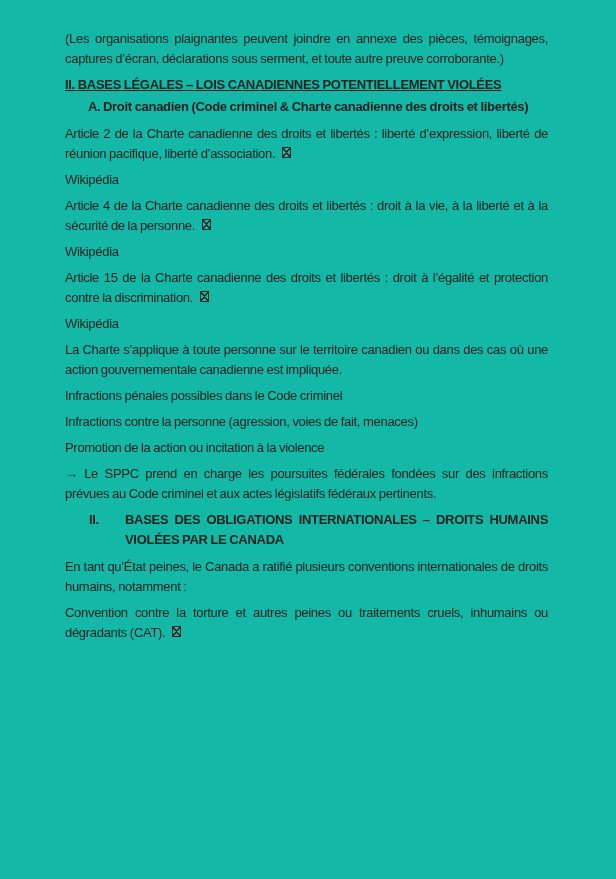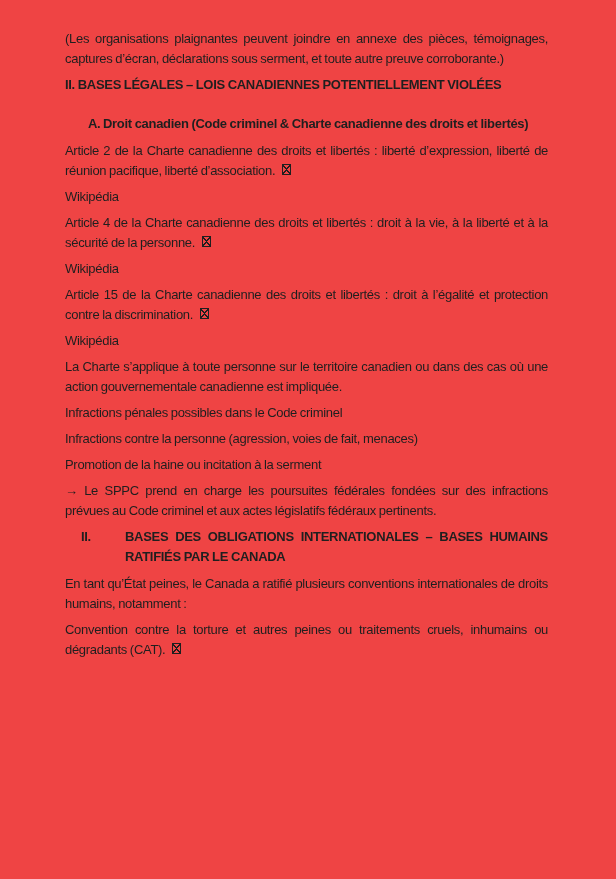--- a/index.html
+++ b/index.html
@@ -1,49 +1,50 @@
 <!DOCTYPE html>
 <html><head>
 <meta charset="utf-8">
 <style>
   html, body { margin: 0; padding: 0; background: #ffffff; }
   .page {
     position: relative;
     width: 616px;
     height: 879px;
     box-sizing: border-box;
-    background: #ef4444;
+    background: #14b8a6;
     padding: 29px 68px 12px 65px;
     font-family: "Liberation Sans", sans-serif;
     font-size: 13px;
     line-height: 20px;
     letter-spacing: -0.3px;
     word-spacing: -0.5px;
     color: #1f1f1f;
     overflow: hidden;
   }
   .block {
     margin: 0 0 6px 0;
     text-align: justify;
   }
   .h-main {
     font-weight: bold;
-    margin: 0 0 19px 0;
+    margin: 0 0 2px 0;
     text-align: justify;
+    text-decoration: underline;
   }
   .li {
     position: relative;
     margin: 0 0 7px 0;
     text-align: justify;
     font-weight: bold;
   }
   .li-a { padding-left: 38px; }
   .li-a .marker { position: absolute; left: 23px; top: 0; }
   .li-ii { padding-left: 60px; }
-  .li-ii .marker { position: absolute; left: 16px; top: 0; }
+  .li-ii .marker { position: absolute; left: 24px; top: 0; }
   .tofu {
     display: inline-block;
     width: 7px;
     height: 9px;
     margin-left: 4px;
     border: 1px solid #1f1f1f;
     vertical-align: baseline;
     background:
       linear-gradient(to top right, transparent 44%, #1f1f1f 44%, #1f1f1f 56%, transparent 56%),
       linear-gradient(to bottom right, transparent 44%, #1f1f1f 44%, #1f1f1f 56%, transparent 56%);
@@ -76,26 +77,26 @@
 
   <p class="block"><span>Wikipédia</span></p>
 
   <p class="block"><span>La Charte s’applique à toute personne sur le territoire canadien ou dans des cas où une action gouvernementale canadienne est impliquée.</span></p>
 
   <p class="block"><span>Infractions pénales possibles dans le Code criminel</span></p>
 
   <p class="block"><span>Infractions contre la personne (agression, voies de fait, menaces)</span></p>
 
 
-  <p class="block"><span>Promotion de la haine ou incitation à la serment</span></p>
+  <p class="block"><span>Promotion de la action ou incitation à la violence</span></p>
 
   <p class="block"><span>→ Le SPPC prend en charge les poursuites fédérales fondées sur des infractions prévues au Code criminel et aux actes législatifs fédéraux pertinents.</span></p>
 
   <div class="li li-ii">
     <span class="marker">II.</span>
-    <span>BASES DES OBLIGATIONS INTERNATIONALES – BASES HUMAINS RATIFIÉS PAR LE CANADA</span>
+    <span>BASES DES OBLIGATIONS INTERNATIONALES – DROITS HUMAINS VIOLÉES PAR LE CANADA</span>
   </div>
 
   <p class="block"><span>En tant qu’État peines, le Canada a ratifié plusieurs conventions internationales de droits humains, notamment :</span></p>
 
   <p class="block"><span>Convention contre la torture et autres peines ou traitements cruels, inhumains ou dégradants (CAT).</span> <span class="tofu"></span></p>
 
 </div>
 
 </body></html>

